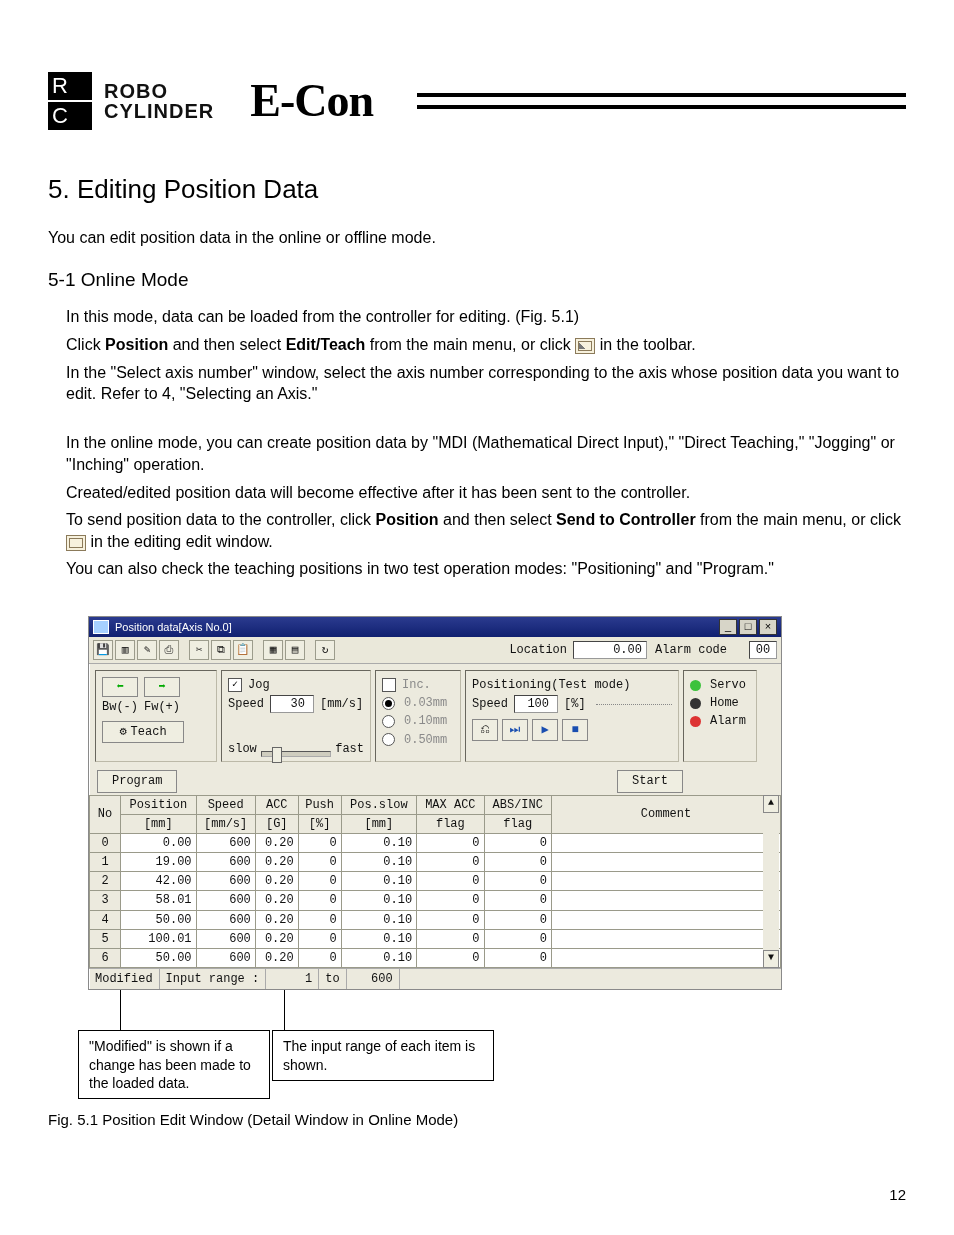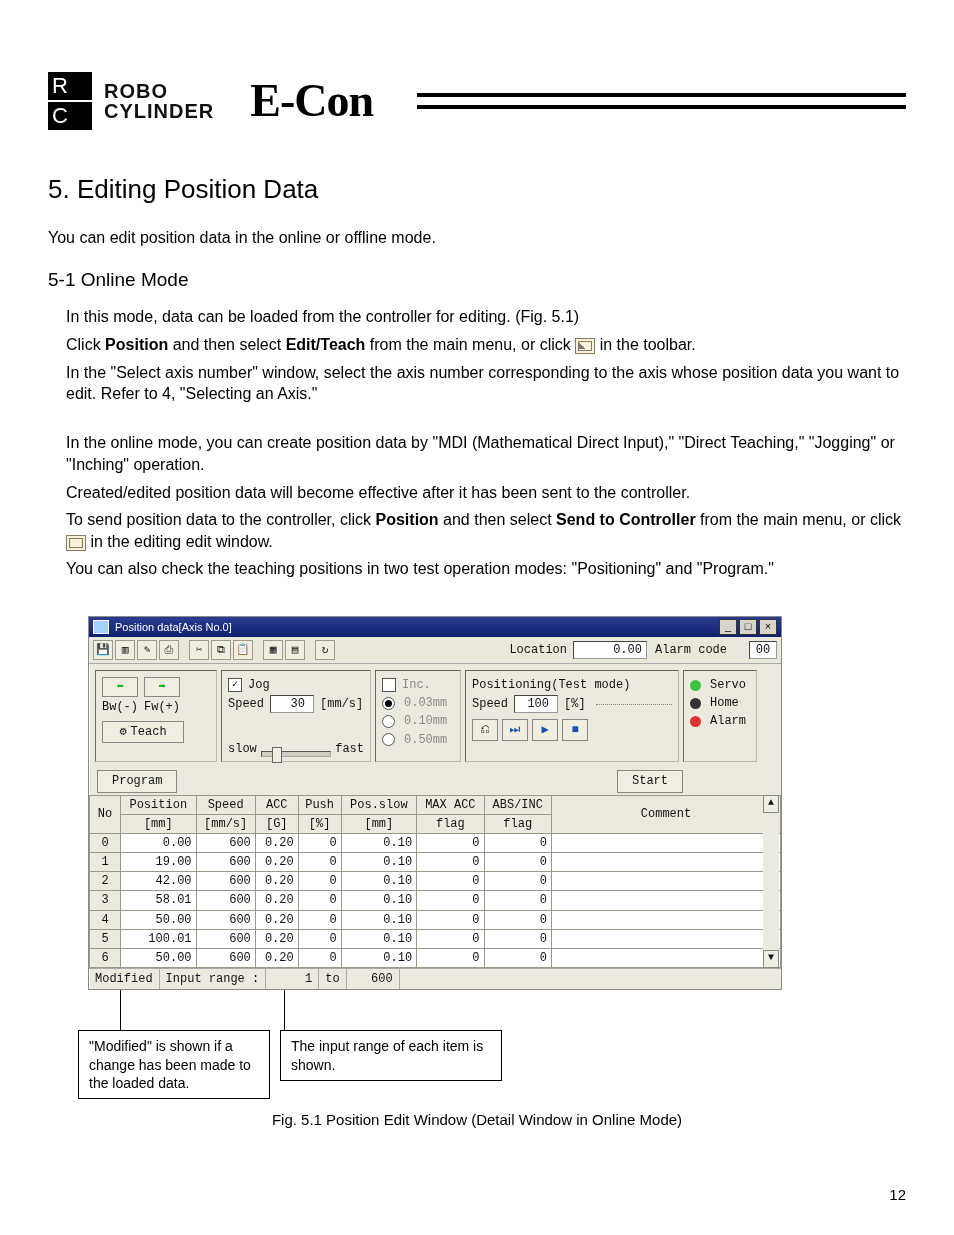--- a/index.html
+++ b/index.html
@@ -68,21 +68,21 @@
   .grid td.cmt{background:#fff}
   .scroll{position:absolute;right:2px;top:0;bottom:0;width:16px;background:#eceade;display:flex;flex-direction:column;justify-content:space-between}
   .scroll .sbtn{height:16px;border:1px solid #888;background:#efeee1;text-align:center;font-size:10px;line-height:14px}
   
   .status{display:flex;gap:0;border-top:1px solid #aaa}
   .status .cell{border-right:1px solid #aaa;padding:2px 6px}
   
   .callouts{position:relative;width:692px;margin-left:40px}
   .lead{position:absolute;background:#000}
   .note-box{position:absolute;border:1px solid #000;padding:6px 10px;font-family:Arial,sans-serif;font-size:14px;background:#fff;line-height:1.3}
-  .fig-cap{text-align:center;margin:120px 0 20px 0;font-size:15px}
+  .fig-cap{margin:120px 0 20px 0;font-size:15px}
   .footnote{font-size:15px;margin-left:0}
   .page-num{position:absolute;right:48px;bottom:30px;font-size:15px}
 </style>
 </head>
 <body>
 
 <div class="page">
 
   <div class="hdr">
     <div class="rc-logo">
@@ -373,20 +373,20 @@
       <span class="cell">to</span>
       <span class="cell" style="min-width:40px;text-align:right">600</span>
       <span class="cell" style="flex:1;border-right:none"></span>
     </div>
   </div>
 
   <div class="callouts">
     <div class="lead" style="left:32px;top:0;width:1px;height:40px"></div>
     <div class="lead" style="left:196px;top:0;width:1px;height:40px"></div>
     <div class="note-box" style="left:-10px;top:40px;width:170px">"Modified" is shown if a change has been made to the loaded data.</div>
-    <div class="note-box" style="left:192px;top:40px;width:200px">The input range of each item is shown.</div>
+    <div class="note-box" style="left:184px;top:40px;width:200px">The input range of each item is shown.</div>
   </div>
 
   <p class="fig-cap">Fig. 5.1    Position Edit Window (Detail Window in Online Mode)</p>
 
 
   <div class="page-num">12</div>
 </div>
 
 </body></html>

